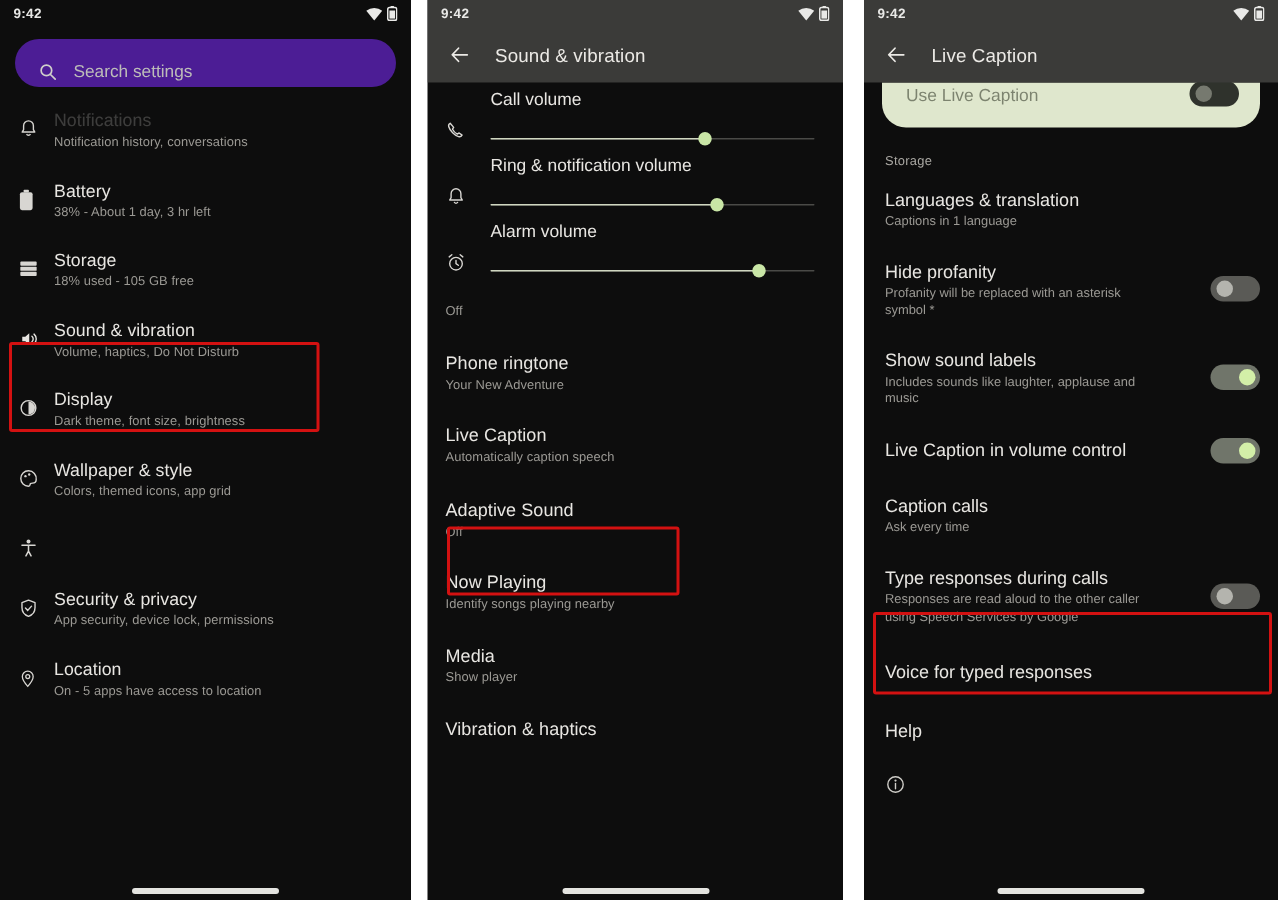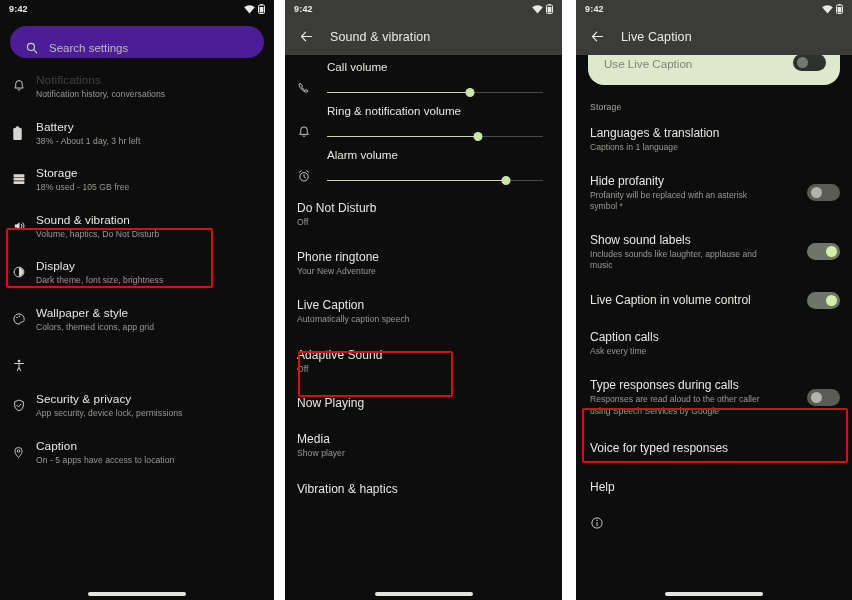--- a/index.html
+++ b/index.html
@@ -276,21 +276,21 @@
       </div>
 
       <div class="row">
         <div class="licon">
           <svg width="13" height="15" viewBox="0 0 18 18">
               <path d="M9 2a5 5 0 0 0-5 5c0 3.6 5 9 5 9s5-5.4 5-9a5 5 0 0 0-5-5Z" fill="none" stroke="#d8d6d2" stroke-width="1.2"></path>
               <circle cx="9" cy="7" r="1.8" fill="none" stroke="#d8d6d2" stroke-width="1.2"></circle>
             </svg>
         </div>
         <div class="ltext">
-          <div class="ltitle">Caption</div>
+          <div class="ltitle">Location</div>
           <div class="lsub">On - 5 apps have access to location</div>
         </div>
       </div>
 
     </div>
 
     <div class="hl" style="left: 6px; top: 228px; width: 207px; height: 60px; border-color: rgb(211, 17, 17);"></div>
 
     <div class="home-ind"></div>
   </div>
@@ -366,21 +366,20 @@
           <div class="track">
             <div class="rail"></div>
             <div class="fill" style="width:83%"></div>
             <div class="knob" style="left:83%"></div>
           </div>
         </div>
       </div>
 
       <div class="row" style="padding-top:14px;">
         <div class="ltext">
-          <div class="ltitle">Do Not Disturb</div>
           <div class="lsub">Off</div>
         </div>
       </div>
 
       <div class="row" style="padding-top:12px;">
         <div class="ltext">
           <div class="ltitle">Phone ringtone</div>
           <div class="lsub">Your New Adventure</div>
         </div>
       </div>
@@ -395,20 +394,21 @@
       <div class="row" style="padding-top:13px;">
         <div class="ltext">
           <div class="ltitle">Adaptive Sound</div>
           <div class="lsub">Off</div>
         </div>
       </div>
 
       <div class="row" style="padding-top:12px;">
         <div class="ltext">
           <div class="ltitle">Now Playing</div>
+          <div class="lsub">Identify songs playing nearby</div>
         </div>
       </div>
 
       <div class="row" style="padding-top:12px;">
         <div class="ltext">
           <div class="ltitle">Media</div>
           <div class="lsub">Show player</div>
         </div>
       </div>
 

